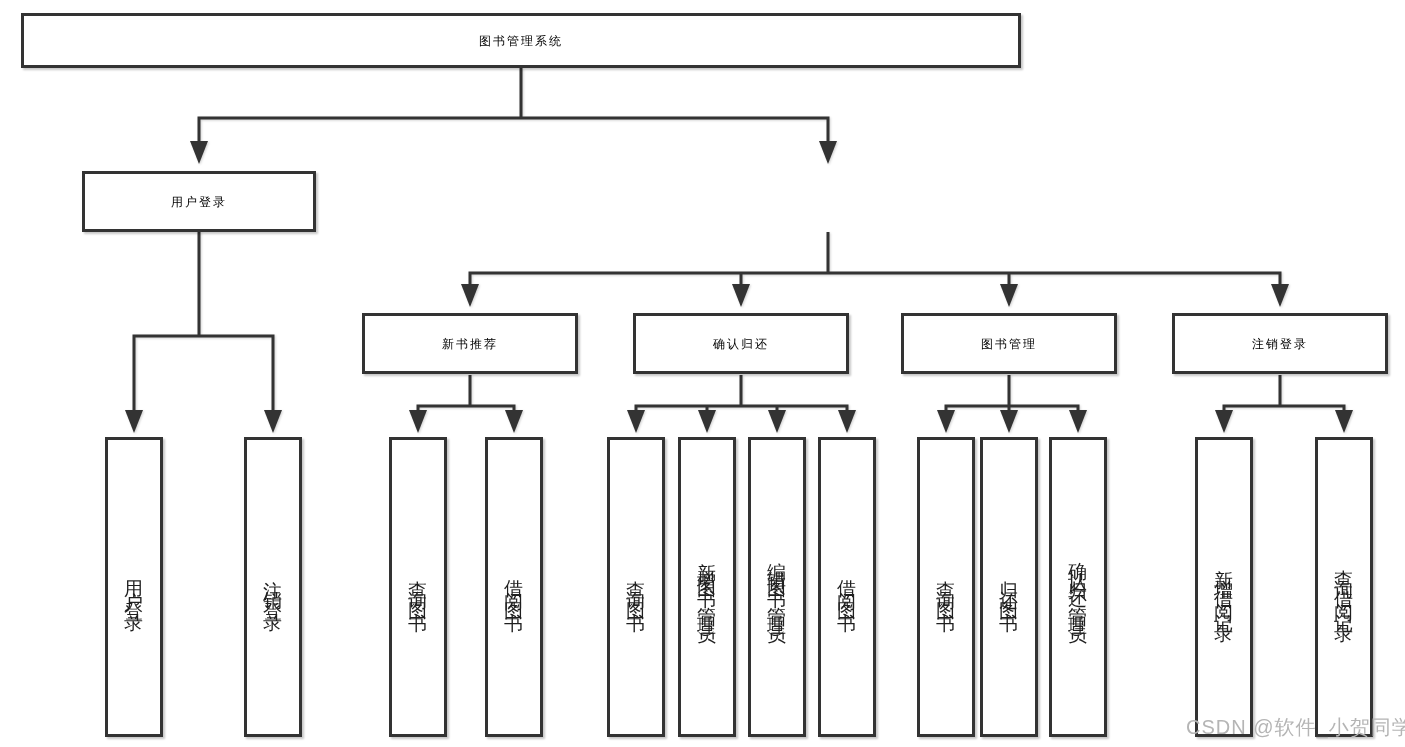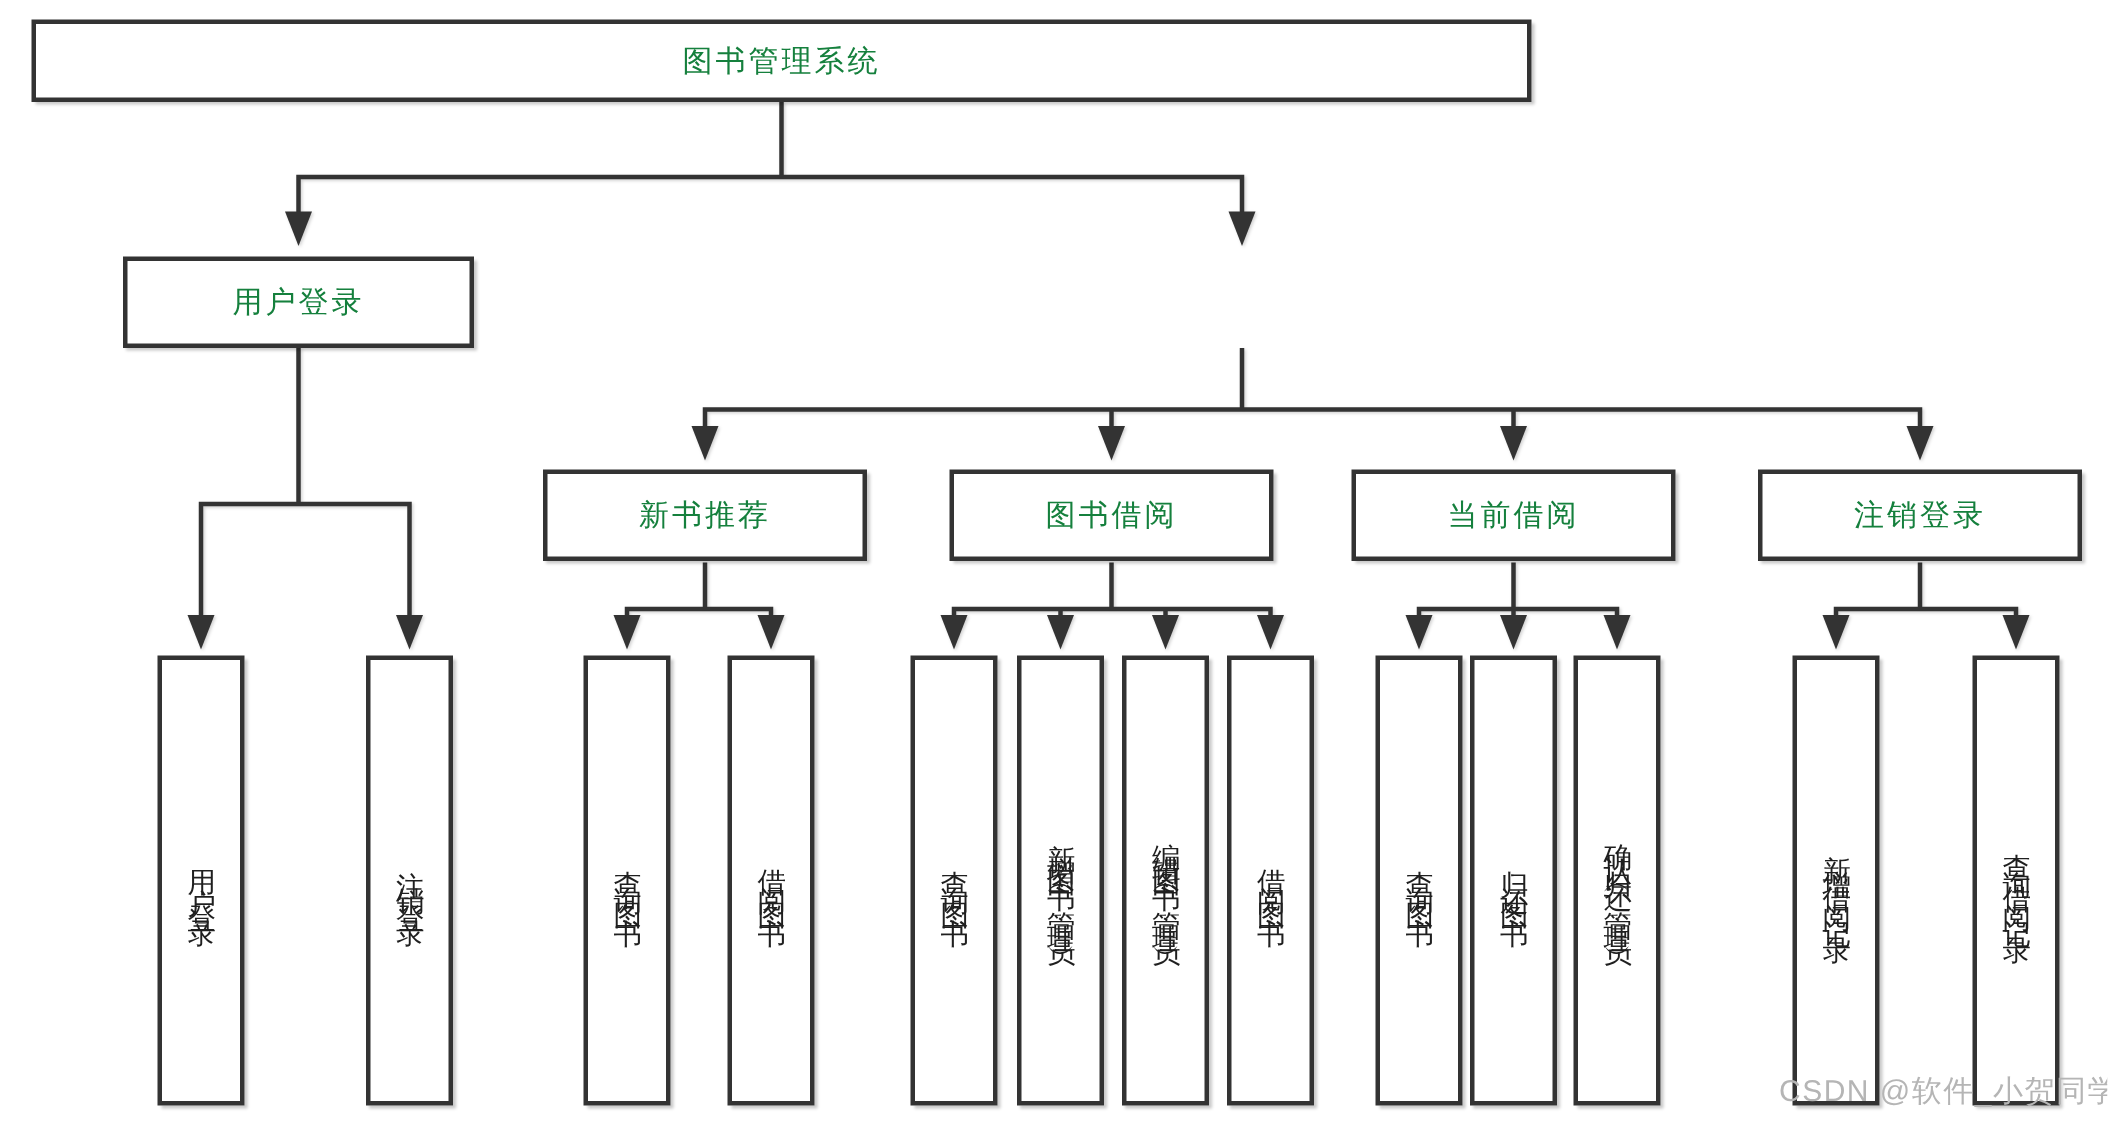--- a/index.html
+++ b/index.html
@@ -16,21 +16,21 @@
   }
   .box{
     position:absolute;
     box-sizing:border-box;
     background:#ffffff;
     border:3px solid #333333;
     display:flex;align-items:center;justify-content:center;
     box-shadow:2px 2px 2px rgba(0,0,0,0.22);
   }
   .lbl{
-    font-size:20px;color:#15803d;letter-spacing:2px;line-height:1;
+    font-size:12px;color:#000000;letter-spacing:2px;line-height:1;
     white-space:nowrap;
   }
   .vlbl{
     writing-mode:vertical-lr;
     text-orientation:mixed;
     font-size:19px;color:#1f1f1f;
     letter-spacing:11px;line-height:1;
   }
   #watermark{
     position:absolute;left:1186px;top:714px;
@@ -91,24 +91,24 @@
   </div>
 
   <div class="box" style="left:82px;top:171px;width:234px;height:61px">
     <span class="lbl">用户登录</span>
   </div>
 
   <div class="box" style="left:362px;top:313px;width:216px;height:61px">
     <span class="lbl">新书推荐</span>
   </div>
   <div class="box" style="left:633px;top:313px;width:216px;height:61px">
-    <span class="lbl">图书借阅</span>
+    <span class="lbl">确认归还</span>
   </div>
   <div class="box" style="left:901px;top:313px;width:216px;height:61px">
-    <span class="lbl">当前借阅</span>
+    <span class="lbl">图书管理</span>
   </div>
   <div class="box" style="left:1172px;top:313px;width:216px;height:61px">
     <span class="lbl">注销登录</span>
   </div>
 
   <div class="box" style="left:105px;top:437px;width:58px;height:300px">
     <span class="vlbl">用户登录</span>
   </div>
   <div class="box" style="left:244px;top:437px;width:58px;height:300px">
     <span class="vlbl">注销登录</span>

